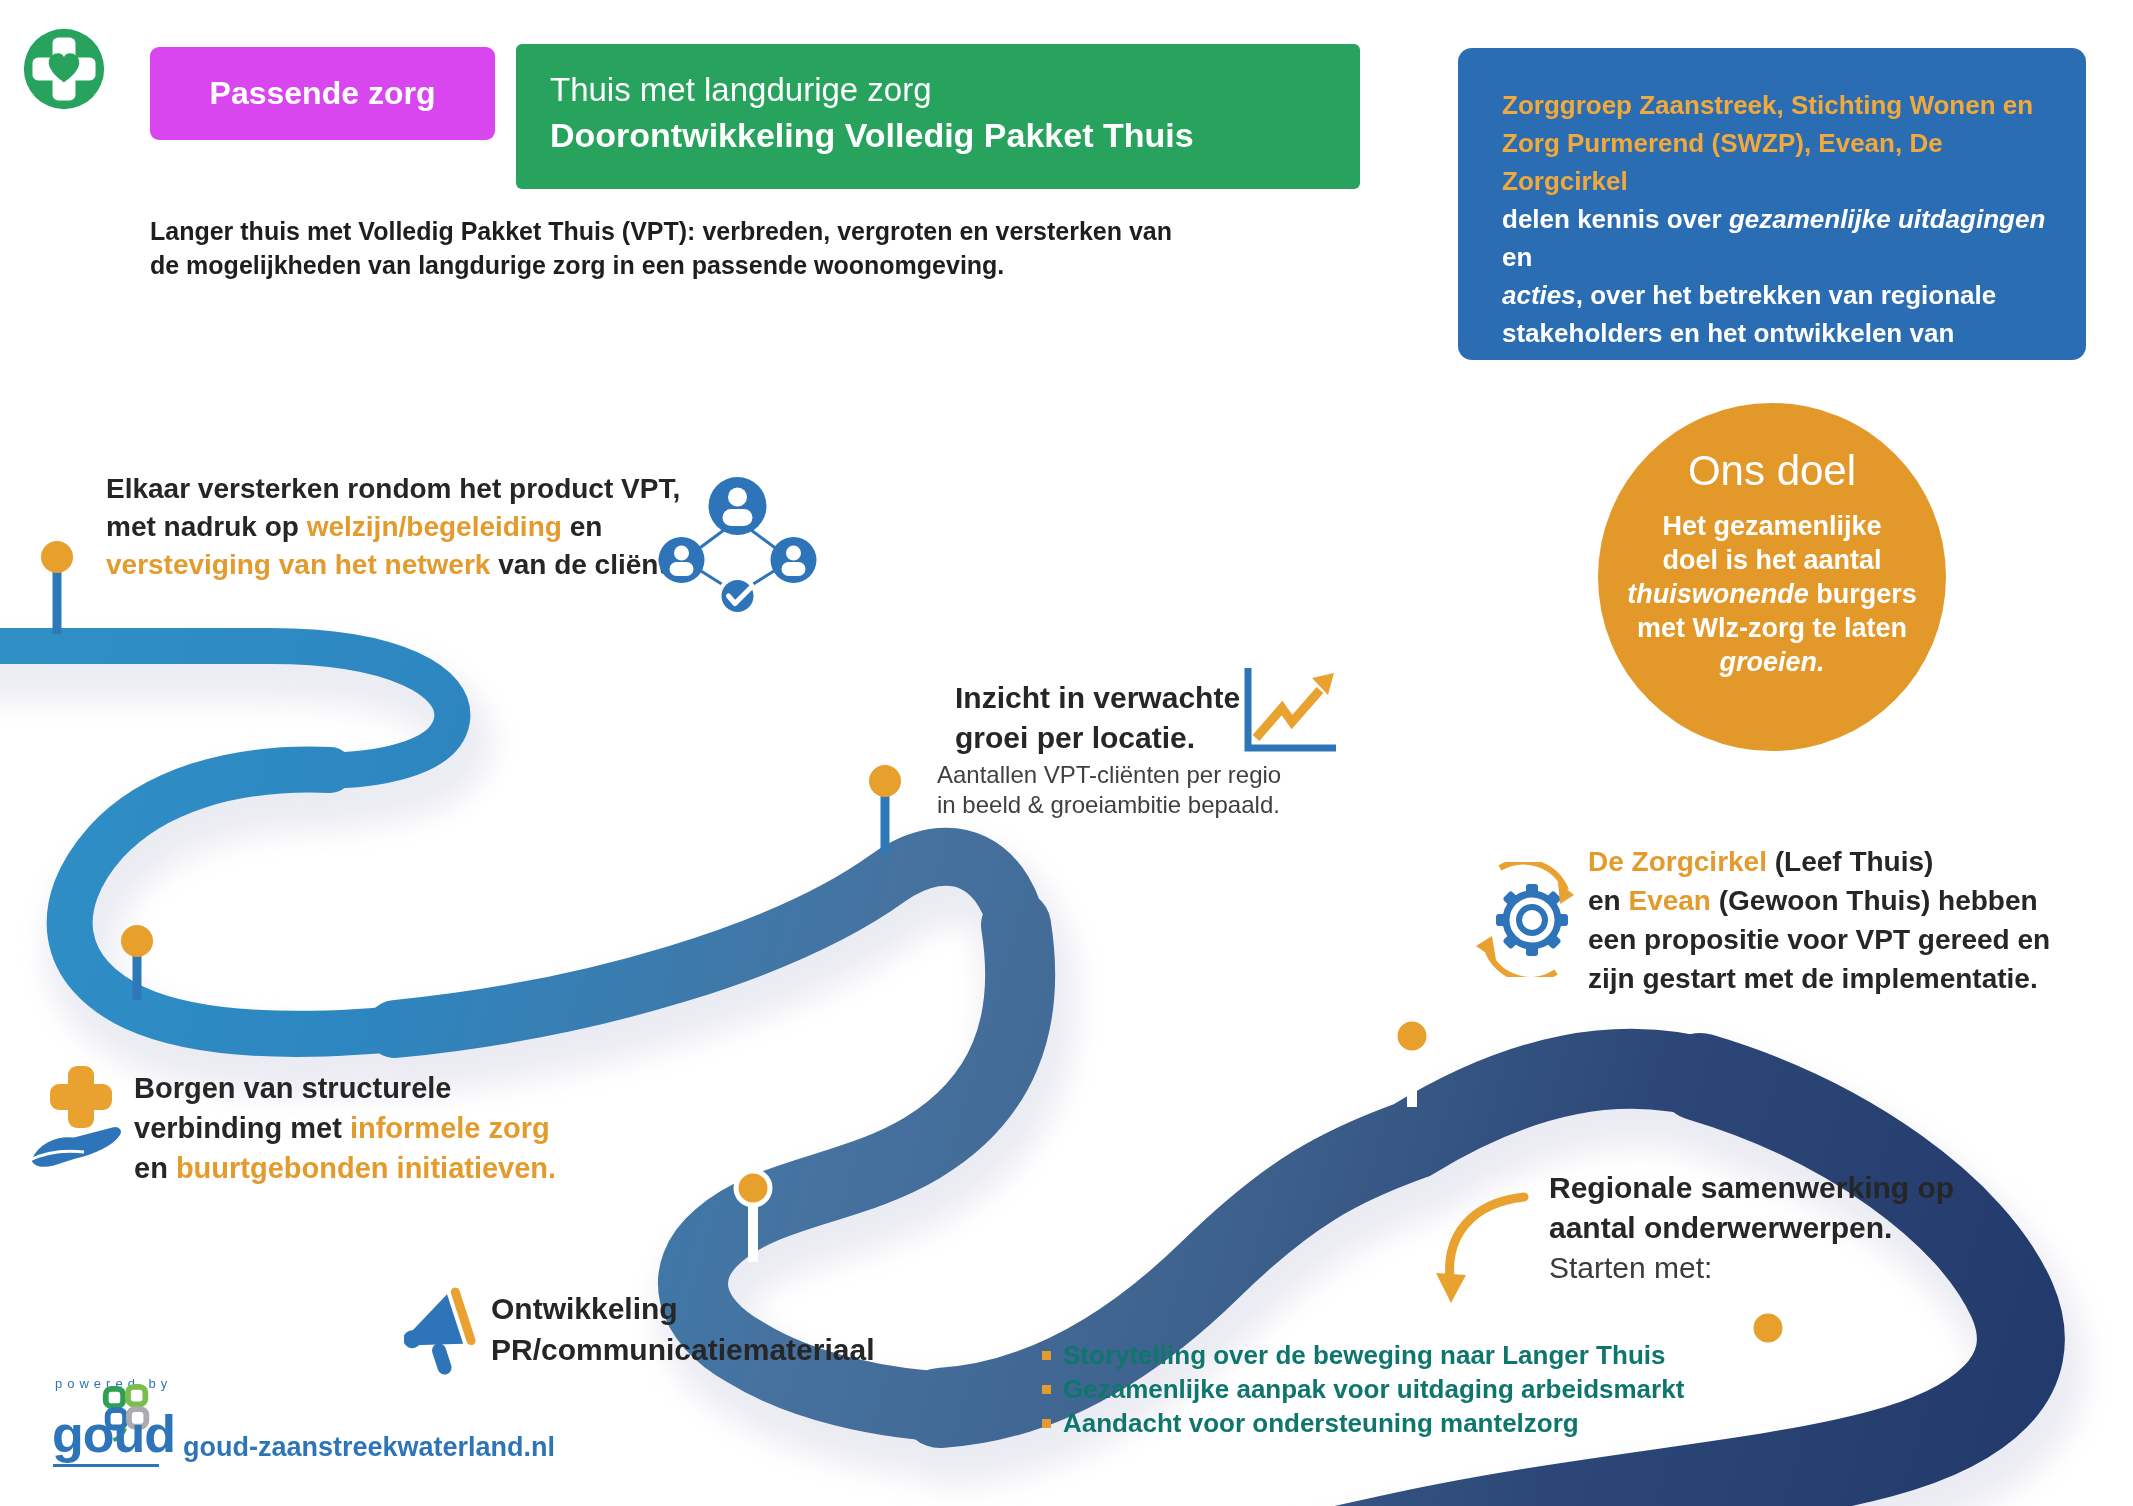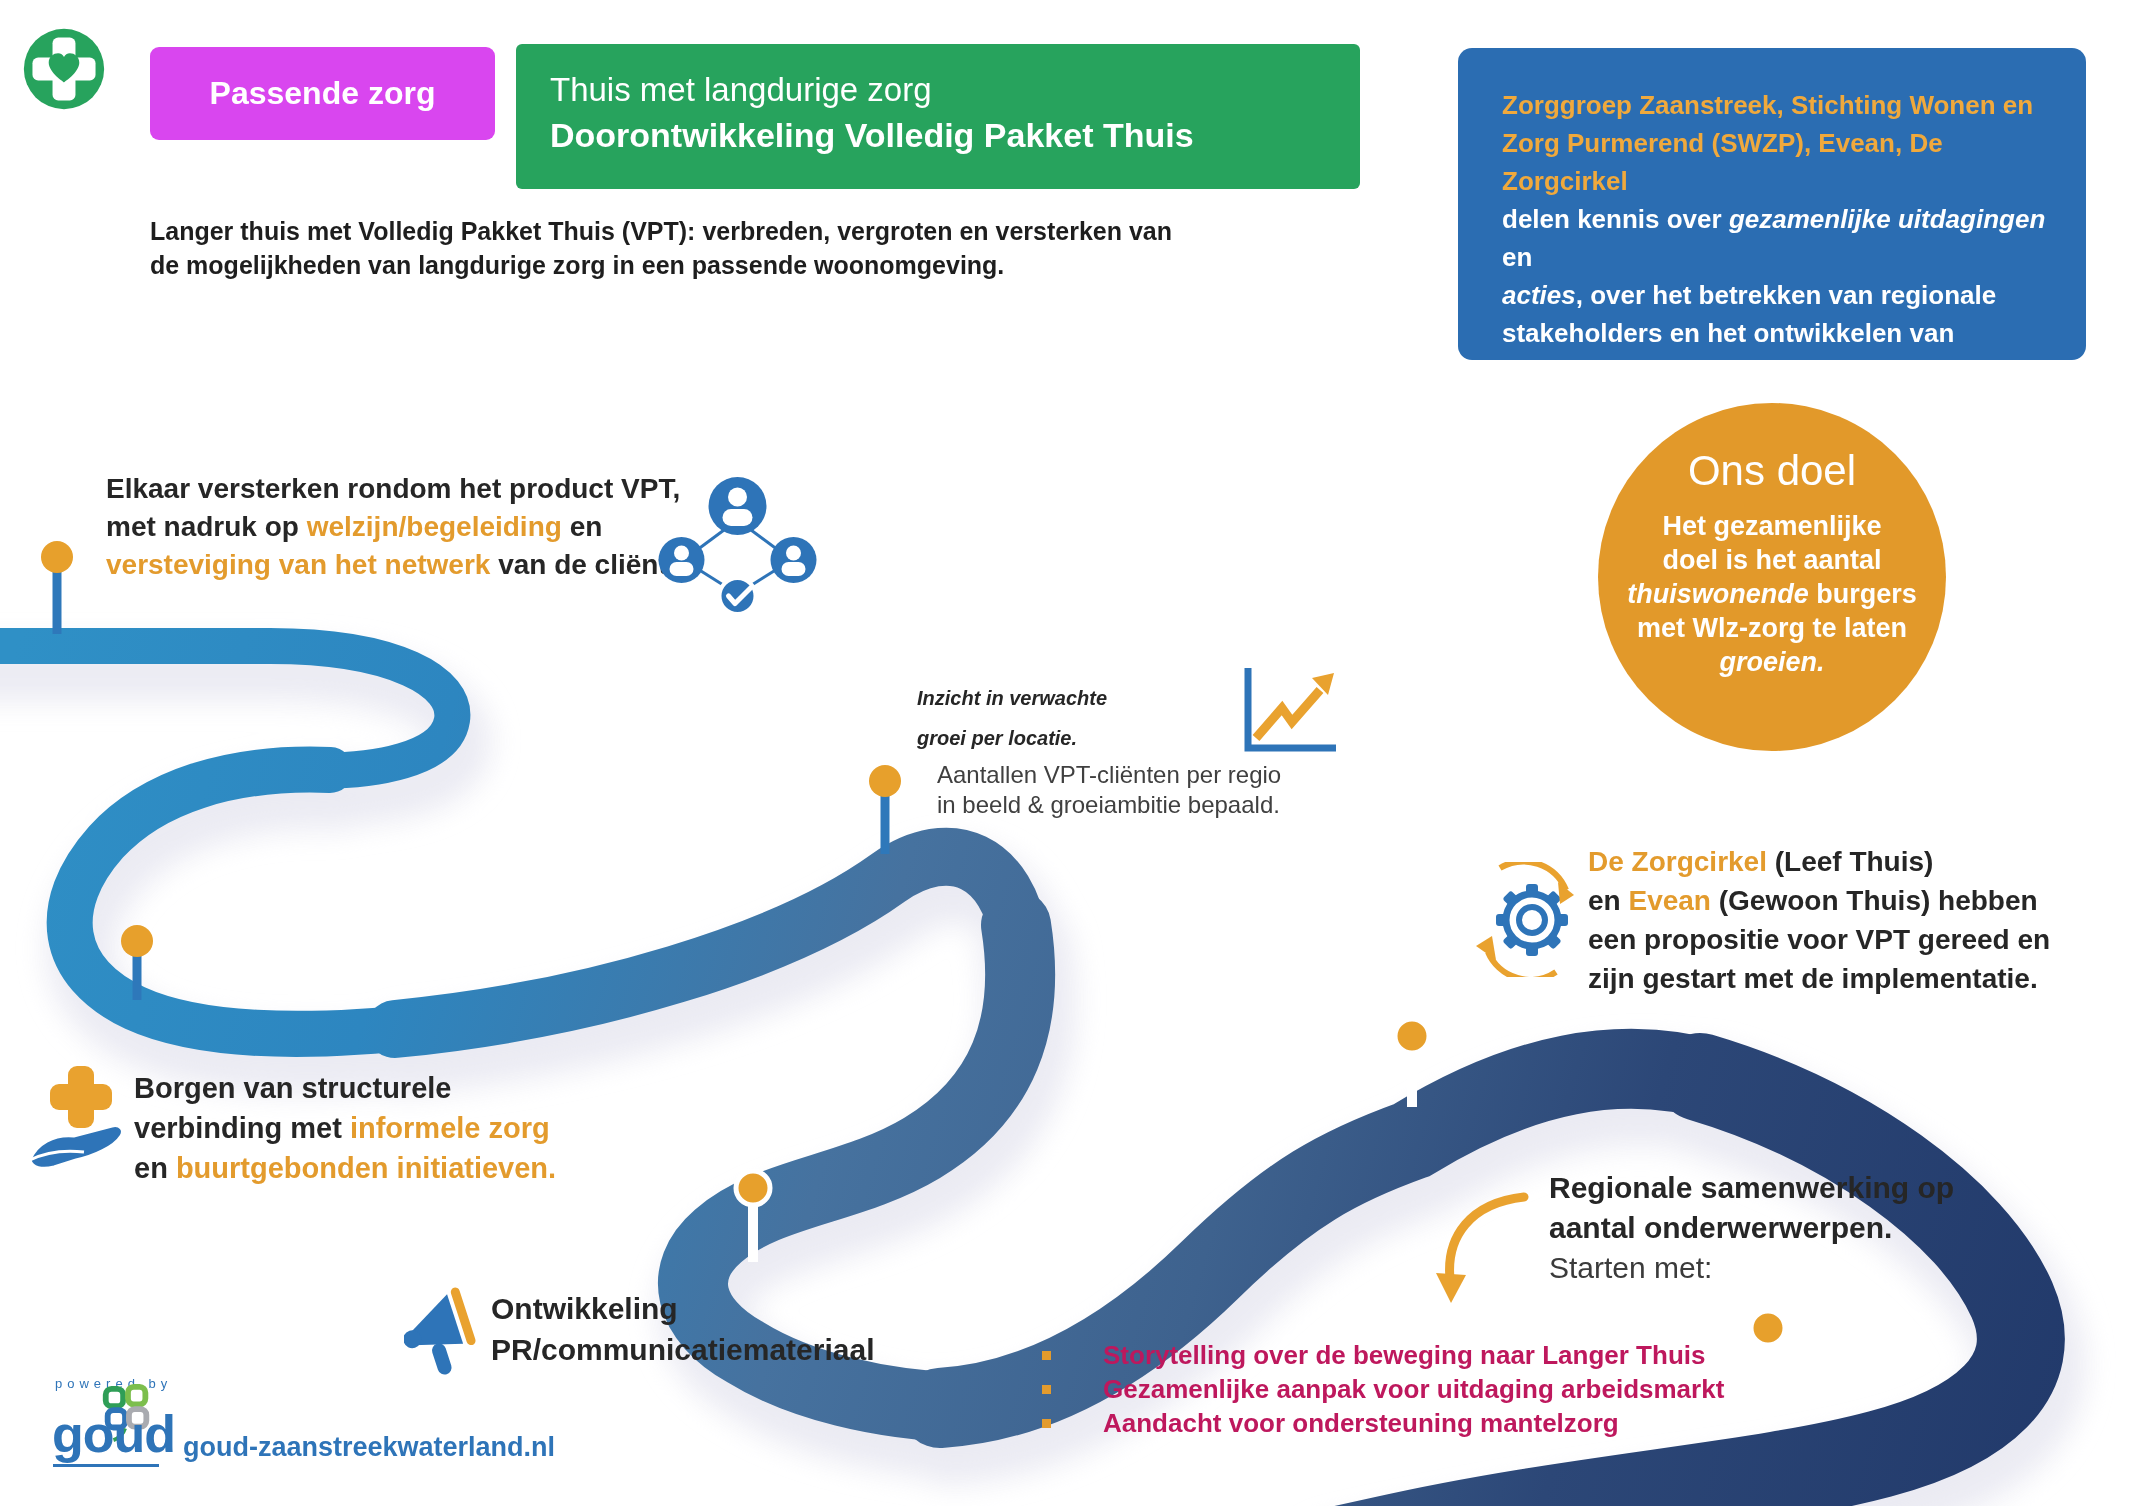--- a/index.html
+++ b/index.html
@@ -23,31 +23,31 @@
             box-sizing:border-box;padding:38px 34px 0 44px;color:#fff;font-size:26px;font-weight:600;line-height:38px;}
   .info-box .orange{color:#F0A93C;}
   
   .goal{left:1598px;top:403px;width:348px;height:348px;border-radius:50%;background:#E2992A;color:#fff;
         text-align:center;box-sizing:border-box;padding-top:44px;}
   .goal-title{font-size:42px;font-weight:400;margin-bottom:14px;}
   .goal-body{font-size:27px;font-weight:700;line-height:34px;}
   
   .m-text{font-weight:700;color:#262626;}
   .m1{left:106px;top:470px;font-size:28px;line-height:38px;}
-  .inz-title{left:917px;top:678px;font-size:20px;line-height:40px;font-style:italic;}
+  .inz-title{left:955px;top:678px;font-size:30px;line-height:40px;}
   .inz-body{left:937px;top:760px;font-size:24px;line-height:30px;font-weight:400;color:#404040;}
   .zc{left:1588px;top:842px;font-size:28px;line-height:39px;}
   .borgen{left:134px;top:1068px;font-size:29px;line-height:40px;}
   .ontw{left:491px;top:1288px;font-size:30px;line-height:41px;}
   .reg{left:1549px;top:1168px;font-size:30px;line-height:40px;}
   
   .bullets{left:1042px;top:1342px;}
   .bullet-row{display:flex;align-items:baseline;margin-bottom:7px;}
   .bullet-sq{width:9px;height:9px;background:#E39B2D;margin-right:12px;flex:none;align-self:center;}
-  .bullet-txt{font-size:26px;font-weight:700;color:#be185d;line-height:27px;margin-left:40px;}
+  .bullet-txt{font-size:26px;font-weight:700;color:#0f766e;line-height:27px;}
   
   .powered{left:55px;top:1376px;font-size:13px;letter-spacing:5px;color:#2E74B8;font-weight:400;}
   .goud{left:52px;top:1408px;font-size:52px;font-weight:700;color:#2E74B8;letter-spacing:-1px;line-height:52px;text-align:right;}
   .goud-underline{left:53px;top:1464px;width:106px;height:0;border-top:3px solid #2E74B8;}
   .site-url{left:183px;top:1432px;font-size:27px;font-weight:700;color:#2E74B8;text-decoration:none;}
   svg{display:block;}
 </style>
 </head>
 <body>
 

